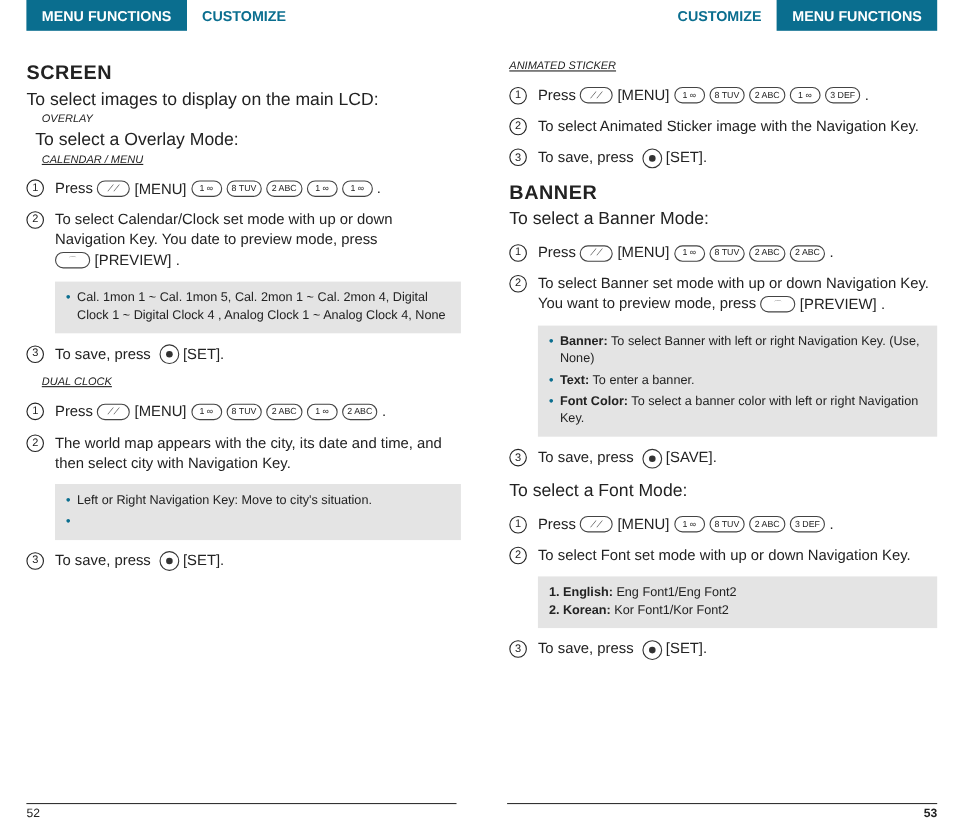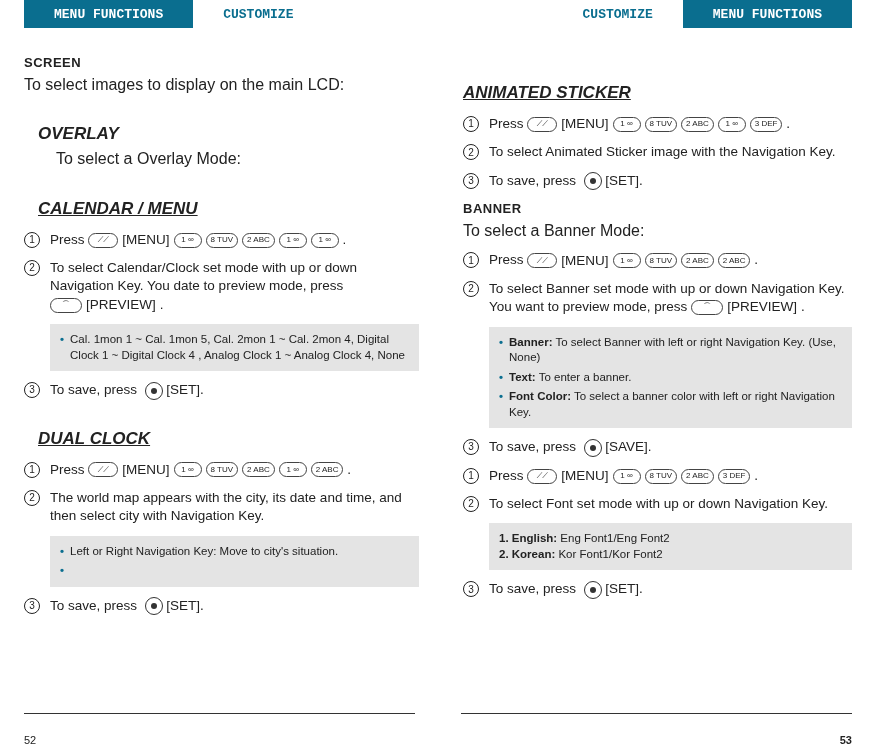--- a/index.html
+++ b/index.html
@@ -4,64 +4,64 @@
 <style>
   * { box-sizing: border-box; margin: 0; padding: 0; }
   html, body { width: 874px; height: 754px; font-family: Arial, Helvetica, sans-serif; color: #222; background: #fff; }
   .spread { display: flex; width: 874px; height: 754px; }
   .page { width: 437px; height: 754px; position: relative; padding: 0 22px 0 22px; }
   .page.left { padding-left: 24px; padding-right: 18px; }
   .page.right { padding-left: 26px; padding-right: 22px; }
   .tabrow { display: flex; height: 28px; align-items: stretch; }
   .page.left .tabrow { justify-content: flex-start; }
   .page.right .tabrow { justify-content: flex-end; }
-  .tab { display:flex; align-items:center; padding: 0 30px; font-weight: bold; font-size: 13px; font-family: Liberation Mono, monospace; }
+  .tab { display:flex; align-items:center; padding: 0 14px; font-weight: bold; font-size: 13px; }
   .tab.solid { background: #0a6e8f; color: #fff; }
   .tab.light { color: #0a6e8f; }
   .content { padding-top: 26px; font-size: 13.5px; line-height: 1.35; }
-  .h-screen { font-weight: bold; font-size: 13px; letter-spacing: .5px; }
+  .h-screen { font-weight: bold; font-size: 18px; letter-spacing: .5px; }
   .sub { font-size: 16px; margin-top: 2px; }
-  .h-ital { font-weight: bold; font-style: italic; font-size: 17px; margin-top: 28px; }
+  .h-ital { font-weight: normal; font-style: italic; font-size: 10px; margin-top: 0; }
   .h-ital.und { text-decoration: underline; }
   ol.steps { list-style: none; margin-top: 10px; }
   ol.steps > li { display:flex; gap:10px; margin-bottom: 10px; }
   .num { flex:none; width:16px; height:16px; border:1.2px solid #222; border-radius:50%; font-size:10px; display:flex; align-items:center; justify-content:center; margin-top:1px; }
   .li-body { flex:1; font-size:13.5px; }
   .keyrow { display:inline-flex; align-items:center; gap:4px; vertical-align:middle; }
   .key { display:inline-flex; align-items:center; justify-content:center; min-width:28px; height:15px; border:1px solid #444; border-radius:8px; font-size:8px; padding:0 4px; line-height:1; background:#fff; }
   .key.menu { min-width:30px; }
   .key.long { min-width:32px; }
   .sel { display:inline-flex; align-items:center; justify-content:center; width:18px; height:18px; border:1.4px solid #333; border-radius:50%; vertical-align:middle; }
   .sel::after { content:""; width:6px; height:6px; background:#333; border-radius:50%; }
   .notebox { background:#e4e4e4; padding:8px 10px 8px 10px; margin:6px 0 10px 26px; font-size:11.5px; line-height:1.35; }
   .notebox .bul { display:flex; gap:6px; margin-bottom:4px; }
   .notebox .bul:last-child { margin-bottom:0; }
   .dot { color:#0a6e8f; font-weight:bold; flex:none; }
-  .footer { position:absolute; bottom:8px; width: calc(100% - 46px); border-top:1px solid #333; font-size:11px; padding-top:20px; }
+  .footer { position:absolute; bottom:8px; width: calc(100% - 46px); border-top:1px solid #333; font-size:11px; padding-top:3px; }
   .page.left .footer { left:24px; text-align:left; }
   .page.right .footer { right:22px; text-align:right;font-weight:bold; }
   .b { font-weight:bold; }
 </style>
 </head>
 <body>
 
 <div class="spread">
 
   <div class="page left">
     <div class="tabrow">
       <div class="tab solid">MENU FUNCTIONS</div>
       <div class="tab light">CUSTOMIZE</div>
     </div>
 
     <div class="content">
       <div class="h-screen">SCREEN</div>
       <div class="sub">To select images to display on the main LCD:</div>
 
       <div class="h-ital" style="margin-left:14px">OVERLAY</div>
-      <div class="sub" style="margin-left:32px">To select a Overlay Mode:</div>
+      <div class="sub" style="margin-left:8px">To select a Overlay Mode:</div>
 
       <div class="h-ital und" style="margin-left:14px">CALENDAR / MENU</div>
 
       <ol class="steps">
         <li>
           <span class="num">1</span>
           <span class="li-body">
             <span>Press</span>
             <span class="keyrow">
               <span class="key menu">⟋⟋</span>
@@ -245,20 +245,21 @@
         <li>
           <span class="num">3</span>
           <span class="li-body">
             <span>To save, press</span>&nbsp;
             <span class="sel"></span>
             <span>[SAVE].</span>
           </span>
         </li>
       </ol>
 
+      <div class="sub">To select a Font Mode:</div>
 
       <ol class="steps">
         <li>
           <span class="num">1</span>
           <span class="li-body">
             <span>Press</span>
             <span class="keyrow">
               <span class="key menu">⟋⟋</span>
               <span>[MENU]</span>
               <span class="key">1 ∞</span>

